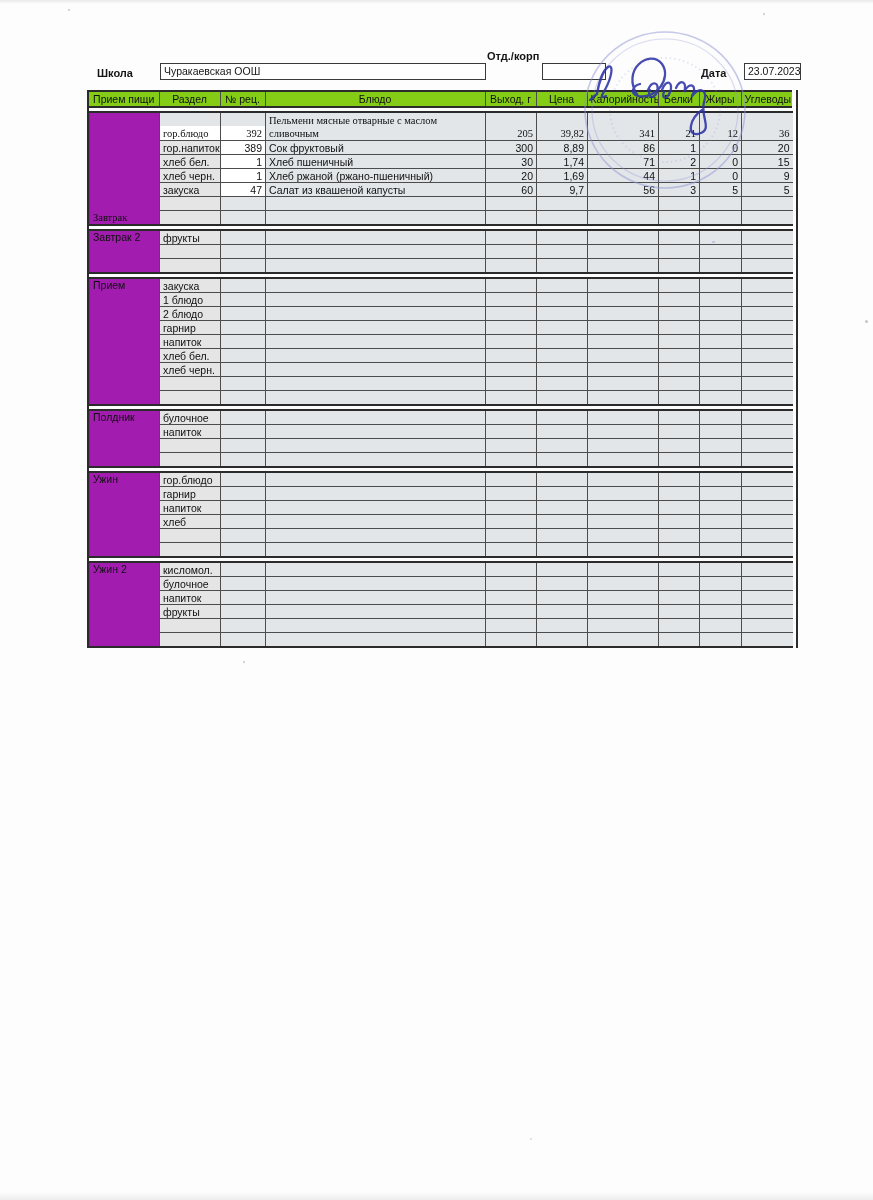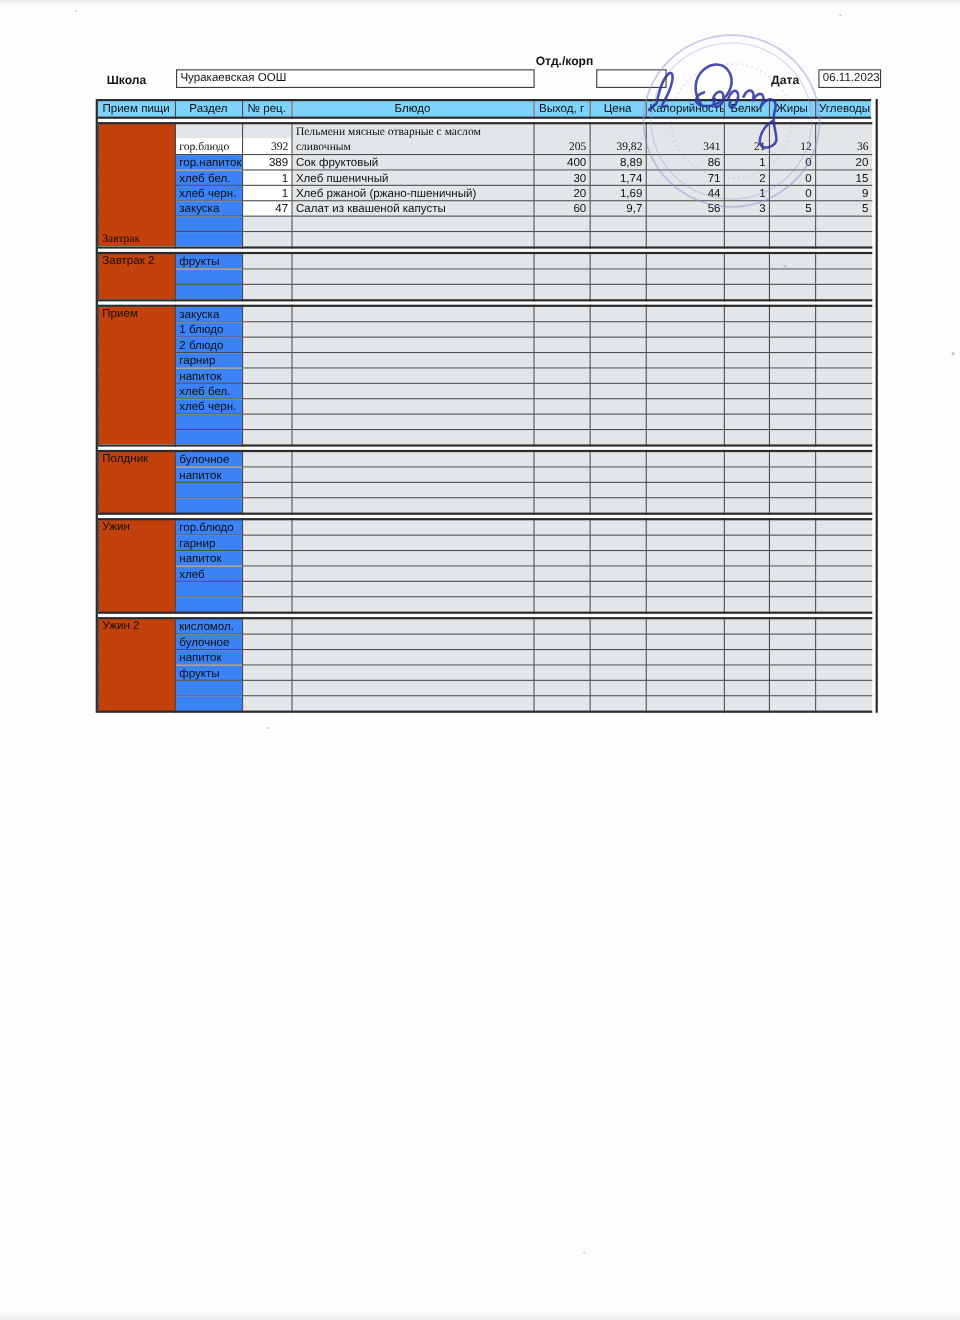--- a/index.html
+++ b/index.html
@@ -17,27 +17,27 @@
   .lbl{position:absolute;font-size:11px;line-height:13px;white-space:nowrap;font-weight:bold;}
   .fbox{position:absolute;border:1px solid #3a3a3a;background:#fff;height:15px;
         font-size:10.5px;line-height:15px;padding:0 3px;white-space:nowrap;overflow:hidden;}
 
   .frame{position:absolute;left:87px;top:90px;width:707px;
          border-left:2px solid #2b2b2b;border-right:2px solid #2b2b2b;}
   .grid{border-collapse:collapse;table-layout:fixed;width:703px;font-size:10.5px;color:#101010;}
   .grid td,.grid th{border:1px solid #4c4c4c;padding:0 3px;height:13px;line-height:12px;
         overflow:hidden;white-space:nowrap;font-weight:normal;}
   .head{border-top:2px solid #2b2b2b;border-bottom:2px solid #2b2b2b;}
-  .head th{text-align:center;background:#7dd3fc;height:14px;}
+  .head th{text-align:center;background:#84cc16;height:14px;}
   .head th:first-child{border-left:none;}
   .grid td:last-child,.head th:last-child{border-right:none;}
   .section{border-top:2px solid #2b2b2b;border-bottom:2px solid #2b2b2b;margin-top:3px;}
-  .c-meal{background:#c2410c;vertical-align:top;padding-top:2px;border-left:none;}
+  .c-meal{background:#a21caf;vertical-align:top;padding-top:2px;border-left:none;}
   .sec0 .c-meal{padding-top:16px;}
-  .c-razdel{background:#3b82f6;}
+  .c-razdel{background:#e5e5e5;}
   .c-rec{background:#e2e6e9;text-align:right;margin-top:36px;}
   .c-rec.filled{background:#fff;}
   .c-dish{background:#e2e6e9;}
   .num{background:#e2e6e9;text-align:right;}
   .tall td{height:27px;vertical-align:bottom;font-family:Liberation Serif, serif;}
   .tall .c-dish{white-space:normal;line-height:13px;}
   .tall .c-razdel,.tall .c-rec.filled{background:linear-gradient(#e2e6e9 48%,#ffffff 48%);}
 
   .stamp-svg{position:absolute;left:550px;top:12px;width:235px;height:200px;pointer-events:none;z-index:5;}
   .speck{position:absolute;border-radius:50%;background:#9a9a9a;opacity:.55;}
@@ -46,21 +46,21 @@
 <body>
 
 <div class="scan-top"></div>
 <div class="scan-bottom"></div>
 
 <div class="lbl" style="left:97px;top:67px;">Школа</div>
 <div class="fbox" style="left:160px;top:63px;width:318px;">Чуракаевская ООШ</div>
 <div class="lbl" style="left:487px;top:50px;">Отд./корп</div>
 <div class="fbox" style="left:542px;top:63px;width:56px;"></div>
 <div class="lbl" style="left:701px;top:67px;">Дата</div>
-<div class="fbox" style="left:744px;top:63px;width:49px;text-align:center;">06.11.2023</div>
+<div class="fbox" style="left:744px;top:63px;width:49px;text-align:center;">23.07.2023</div>
 
 <div class="frame">
     <table class="grid head">
       <colgroup>
         <col style="width:70px">
         <col style="width:61px">
         <col style="width:45px">
         <col style="width:220px">
         <col style="width:51px">
         <col style="width:51px">
@@ -107,21 +107,21 @@
           <td class="c-price num">39,82</td>
           <td class="c-cal num">341</td>
           <td class="c-prot num">21</td>
           <td class="c-fat num">12</td>
           <td class="c-carb num">36</td>
         </tr>
         <tr class="">
           <td class="c-razdel">гор.напиток</td>
           <td class="c-rec filled">389</td>
           <td class="c-dish">Сок фруктовый</td>
-          <td class="c-out num">400</td>
+          <td class="c-out num">300</td>
           <td class="c-price num">8,89</td>
           <td class="c-cal num">86</td>
           <td class="c-prot num">1</td>
           <td class="c-fat num">0</td>
           <td class="c-carb num">20</td>
         </tr>
         <tr class="">
           <td class="c-razdel">хлеб бел.</td>
           <td class="c-rec filled">1</td>
           <td class="c-dish">Хлеб пшеничный</td>

